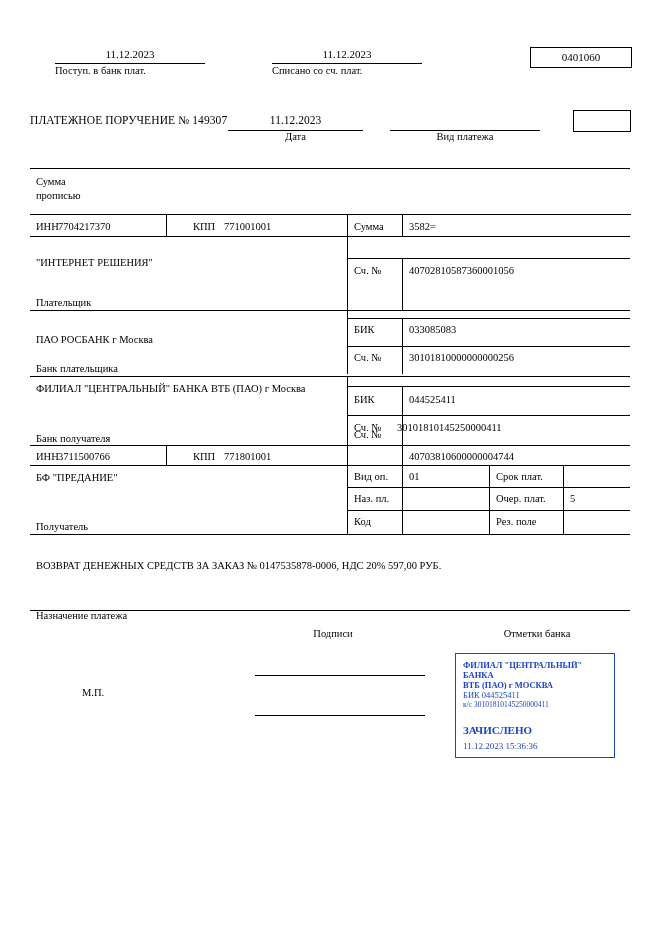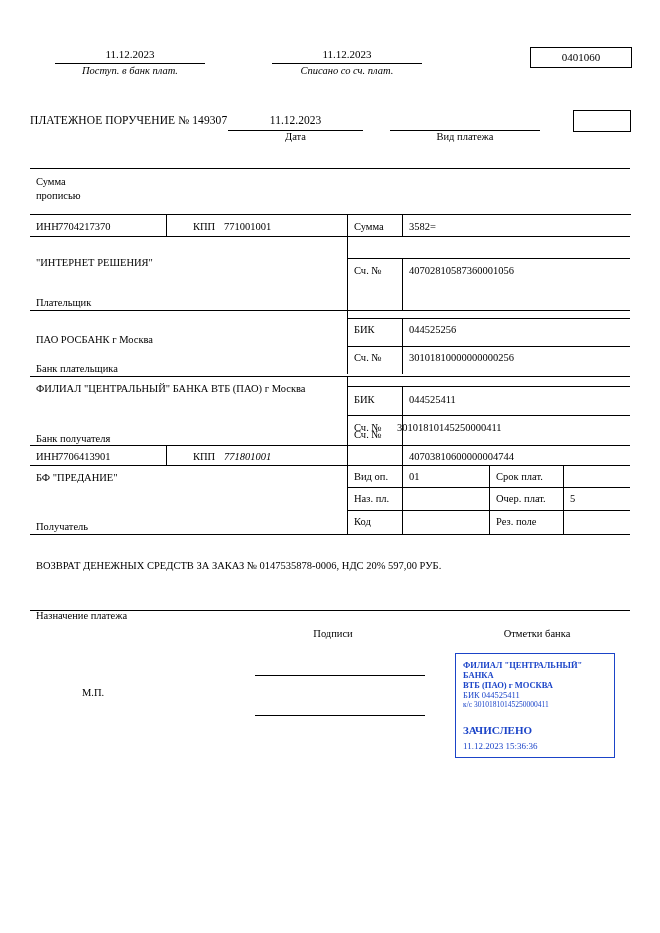--- a/index.html
+++ b/index.html
@@ -28,23 +28,21 @@
     font-size: 11px;
     text-align: center;
     width: 150px;
   }
   .hdr-line {
     border-bottom: 1px solid #000;
     height: 0;
   }
   .hdr-cap {
     font-size: 10.5px;
-    text-align: center;
     width: 150px;
-    font-style: italic;
   }
   .form-code-box {
     border: 1px solid #000;
     width: 100px;
     height: 19px;
     font-size: 11px;
     text-align: center;
     line-height: 19px;
   }
   .title-main { font-size: 11.5px; letter-spacing: 0.1px; }
@@ -143,21 +141,21 @@
 
   <div class="abs caption-under" style="left:36px; top:297px;">Плательщик</div>
 
   <div class="abs bt" style="left:30px; top:310px; width:600px; height:0;"></div>
   <div class="abs val" style="left:36px; top:318px;margin-top:16px;">ПАО РОСБАНК г Москва</div>
 
   <div class="abs bl" style="left:347px; top:310px; width:0; height:64px;"></div>
   <div class="abs bl" style="left:402px; top:318px; width:0; height:56px;"></div>
   <div class="abs bt" style="left:347px; top:318px; width:283px; height:0;"></div>
   <div class="abs lbl-sm" style="left:354px; top:324px;">БИК</div>
-  <div class="abs val" style="left:409px; top:324px;">044525256</div>
+  <div class="abs val" style="left:409px; top:324px;">033085083</div>
 
   <div class="abs bt" style="left:347px; top:346px; width:283px; height:0;"></div>
   <div class="abs lbl-sm" style="left:354px; top:352px;">Сч. №</div>
   <div class="abs val" style="left:409px; top:352px;">30101810000000000256</div>
 
   <div class="abs caption-under" style="left:36px; top:363px;">Банк плательщика</div>
 
   <div class="abs bt" style="left:30px; top:376px; width:600px; height:0;"></div>
   <div class="abs val" style="left:36px; top:383px;">ФИЛИАЛ "ЦЕНТРАЛЬНЫЙ" БАНКА ВТБ (ПАО) г Москва</div>
 
@@ -168,24 +166,24 @@
   <div class="abs val" style="left:409px; top:394px;">044525411</div>
 
   <div class="abs bt" style="left:347px; top:415px; width:283px; height:0;"></div>
   <div class="abs lbl-sm" style="left:354px; top:422px;">Сч. №</div>
   <div class="abs val" style="left:397px; top:422px;text-align:center;">30101810145250000411</div>
 
   <div class="abs caption-under" style="left:36px; top:433px;">Банк получателя</div>
 
   <div class="abs bt" style="left:30px; top:445px; width:600px; height:0;"></div>
   <div class="abs lbl-sm" style="left:36px; top:451px;">ИНН</div>
-  <div class="abs val" style="left:58px; top:451px;">7706413901</div>
+  <div class="abs val" style="left:58px; top:451px;">3711500766</div>
   <div class="abs bl" style="left:166px; top:445px; width:0; height:20px;"></div>
   <div class="abs lbl-sm" style="left:193px; top:451px;">КПП</div>
-  <div class="abs val" style="left:224px; top:451px;font-style:italic;">771801001</div>
+  <div class="abs val" style="left:224px; top:451px;">771801001</div>
 
   <div class="abs bl" style="left:347px; top:442px; width:0; height:23px;"></div>
   <div class="abs lbl-sm" style="left:354px; top:429px;">Сч. №</div>
   <div class="abs bl" style="left:402px; top:442px; width:0; height:23px;"></div>
   <div class="abs val" style="left:409px; top:451px;">40703810600000004744</div>
 
   <div class="abs bt" style="left:30px; top:465px; width:600px; height:0;"></div>
   <div class="abs val" style="left:36px; top:472px;">БФ "ПРЕДАНИЕ"</div>
   <div class="abs caption-under" style="left:36px; top:521px;">Получатель</div>
 

